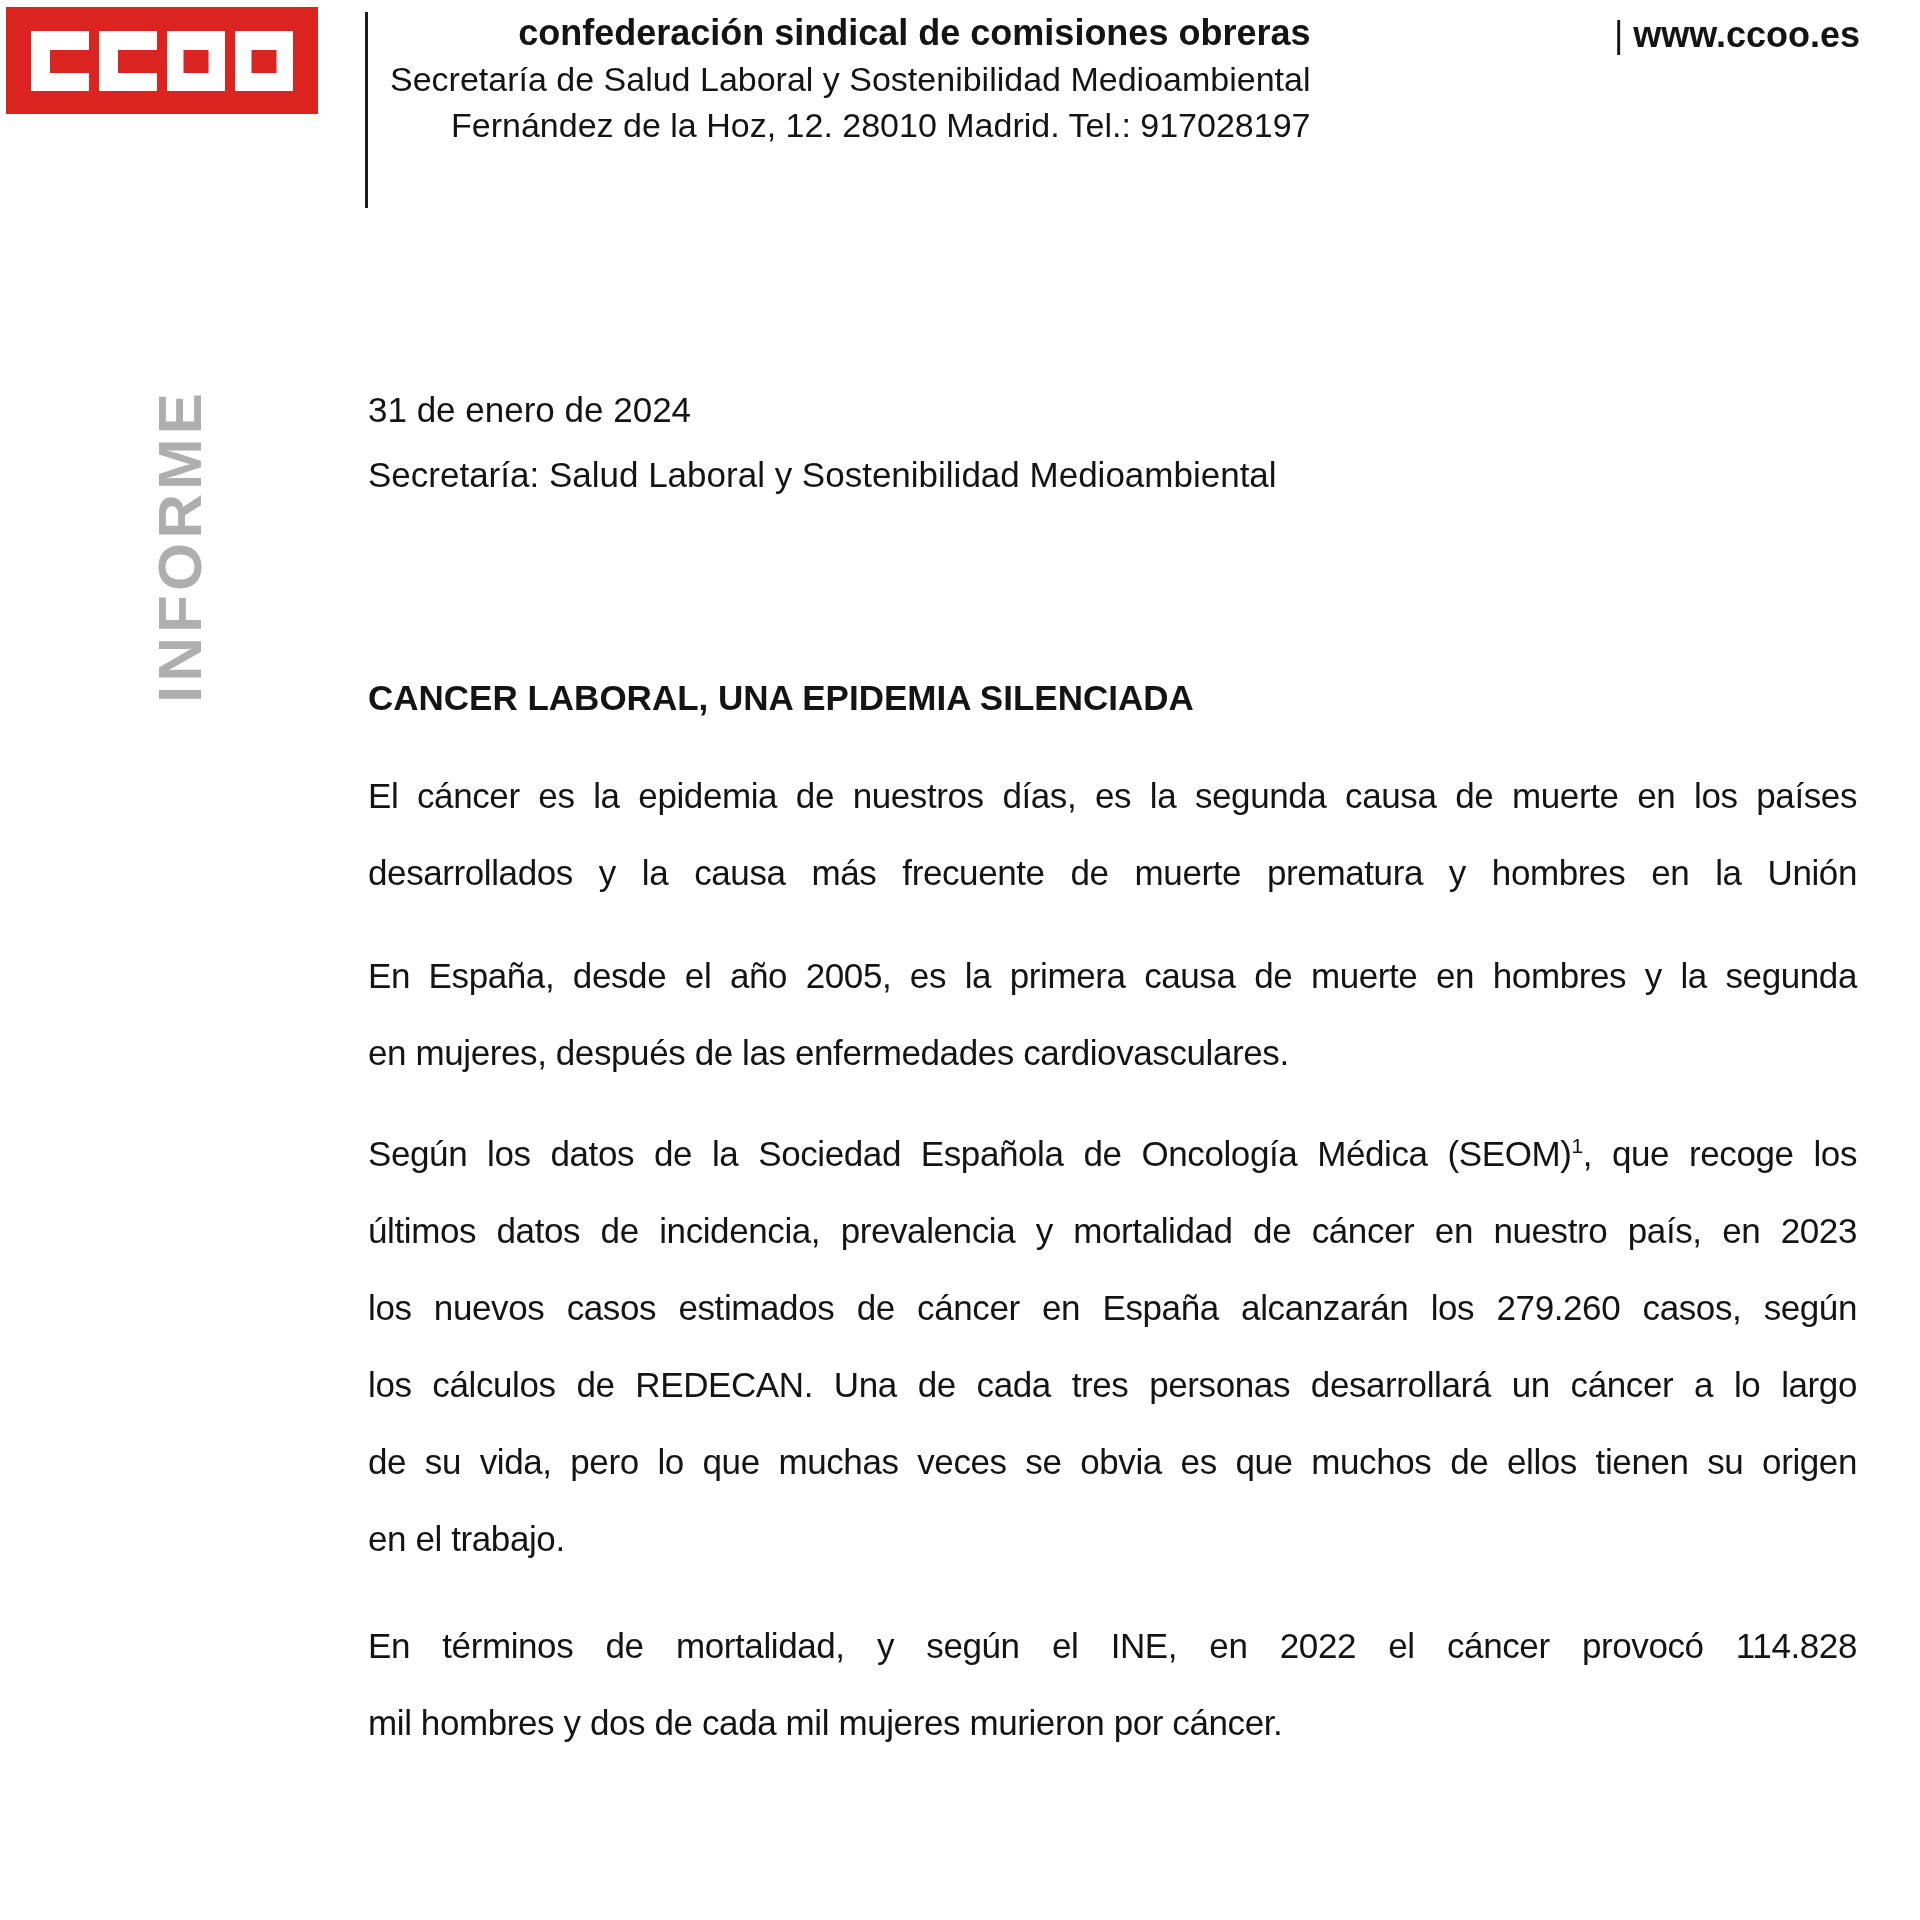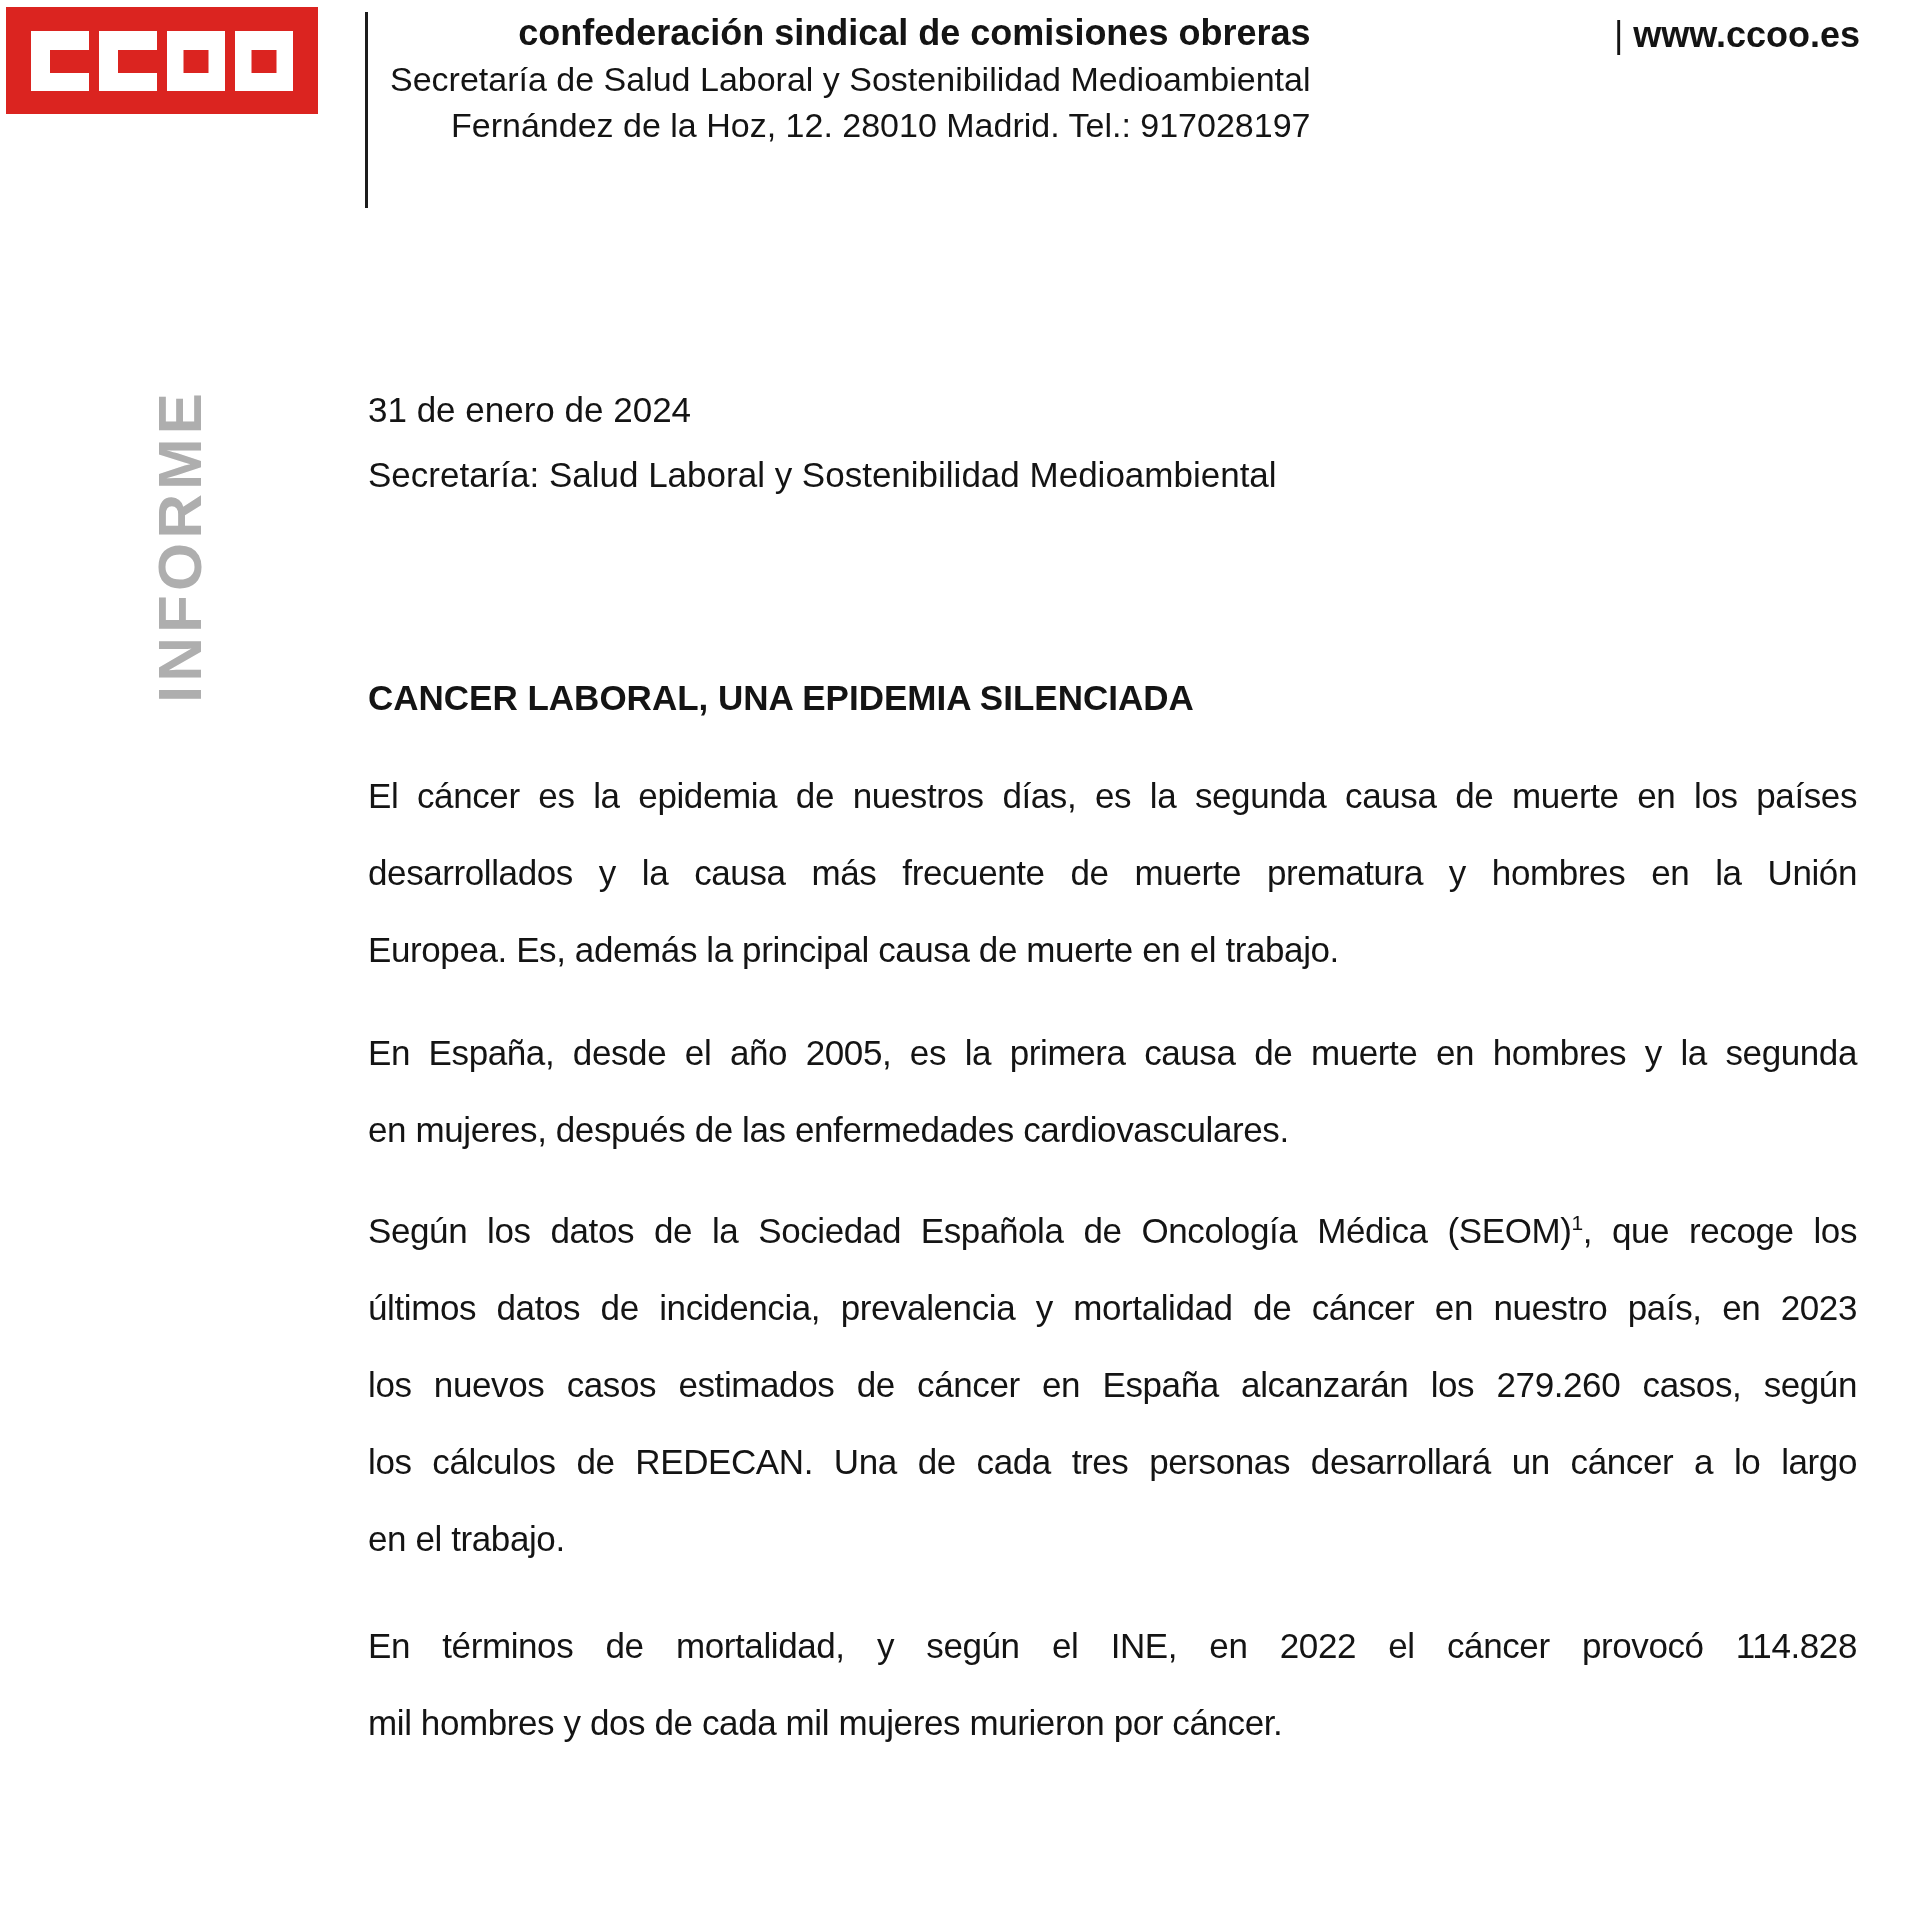--- a/index.html
+++ b/index.html
@@ -94,31 +94,31 @@
 
 <div class="doc">
   <div class="date">31 de enero de 2024</div>
   <div class="secretariat">Secretaría: Salud Laboral y Sostenibilidad Medioambiental</div>
   <div class="doc-title">CANCER LABORAL, UNA EPIDEMIA SILENCIADA</div>
 
   <div class="body-text">
     <p class="para p1">
       <span class="line">El cáncer es la epidemia de nuestros días, es la segunda causa de muerte en los países</span>
       <span class="line">desarrollados y la causa más frecuente de muerte prematura y hombres en la Unión</span>
-      <span class="line last">Europea. Es, además la principal causa de muerte en el trabajo.</span>
     </p>
     <p class="para p2">
       <span class="line">En España, desde el año 2005, es la primera causa de muerte en hombres y la segunda</span>
       <span class="line last">en mujeres, después de las enfermedades cardiovasculares.</span>
     </p>
     <p class="para p3">
       <span class="line"><span>Según los datos de la Sociedad Española de Oncología Médica (SEOM)</span><sup>1</sup><span>, que recoge los</span></span>
       <span class="line">últimos datos de incidencia, prevalencia y mortalidad de cáncer en nuestro país, en 2023</span>
       <span class="line">los nuevos casos estimados de cáncer en España alcanzarán los 279.260 casos, según</span>
       <span class="line">los cálculos de REDECAN. Una de cada tres personas desarrollará un cáncer a lo largo</span>
+      <span class="line">de su vida, pero lo que muchas veces se obvia es que muchos de ellos tienen su origen</span>
       <span class="line last">en el trabajo.</span>
     </p>
     <p class="para p4">
       <span class="line">En términos de mortalidad, y según el INE, en 2022 el cáncer provocó 114.828</span>
       <span class="line last">mil hombres y dos de cada mil mujeres murieron por cáncer.</span>
     </p>
   </div>
 </div>
 
 </body></html>

